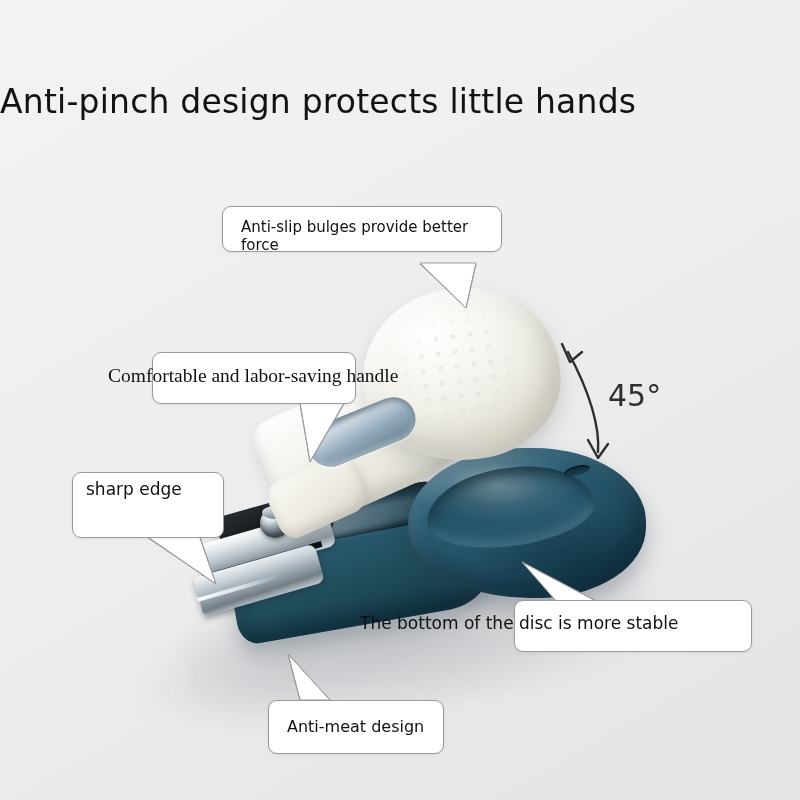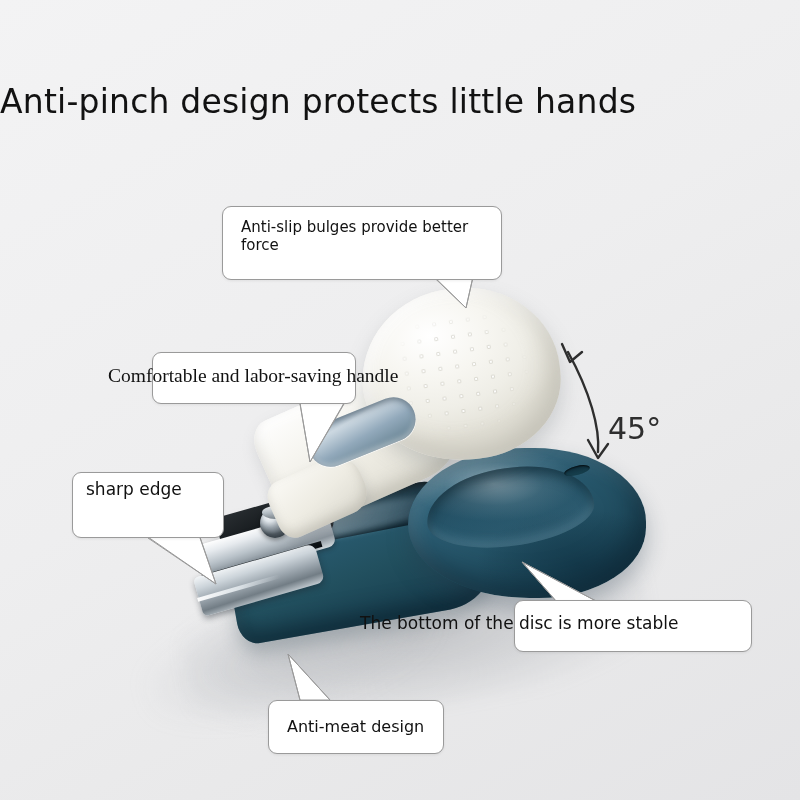--- a/index.html
+++ b/index.html
@@ -358,21 +358,21 @@
   }
   
   .overflow-text {
     position: absolute;
     white-space: nowrap;
     color: #111111;
     z-index: 9;
   }
 
   
-  #c-bulges { left: 222px; top: 206px; width: 280px; height: 74px; }
+  #c-bulges { left: 222px; top: 206px; width: 280px; height: 46px; }
   #c-bulges .txt { left: 18px; top: 11px; font-size: 15px; line-height: 18px; white-space: normal; width: 248px; }
 
   #c-handle { left: 152px; top: 352px; width: 204px; height: 52px; }
   #t-handle { left: 108px; top: 365px; font-size: 19.5px; font-family: Liberation Serif, serif; }
 
   #c-sharp { left: 72px; top: 472px; width: 152px; height: 66px; }
   #t-sharp1 { left: 86px; top: 479px; font-size: 17px; }
   #t-sharp2 { left: 84px; top: 506px; font-size: 23px; }
 
   #c-disc { left: 514px; top: 600px; width: 238px; height: 52px; }
@@ -382,21 +382,20 @@
   #c-meat .txt { left: 18px; top: 16px; font-size: 16px; }
 
   
   #deg-label {
     position: absolute;
     left: 608px;
     top: 378px;
     font-size: 30px;
     color: #2e2e2e;
     z-index: 7;
-    margin-top: 33px;
   }
 </style>
 </head>
 <body>
 
 <div id="stage">
 
   <div class="title">Anti-pinch design protects little hands</div>
 
   <div class="product">

